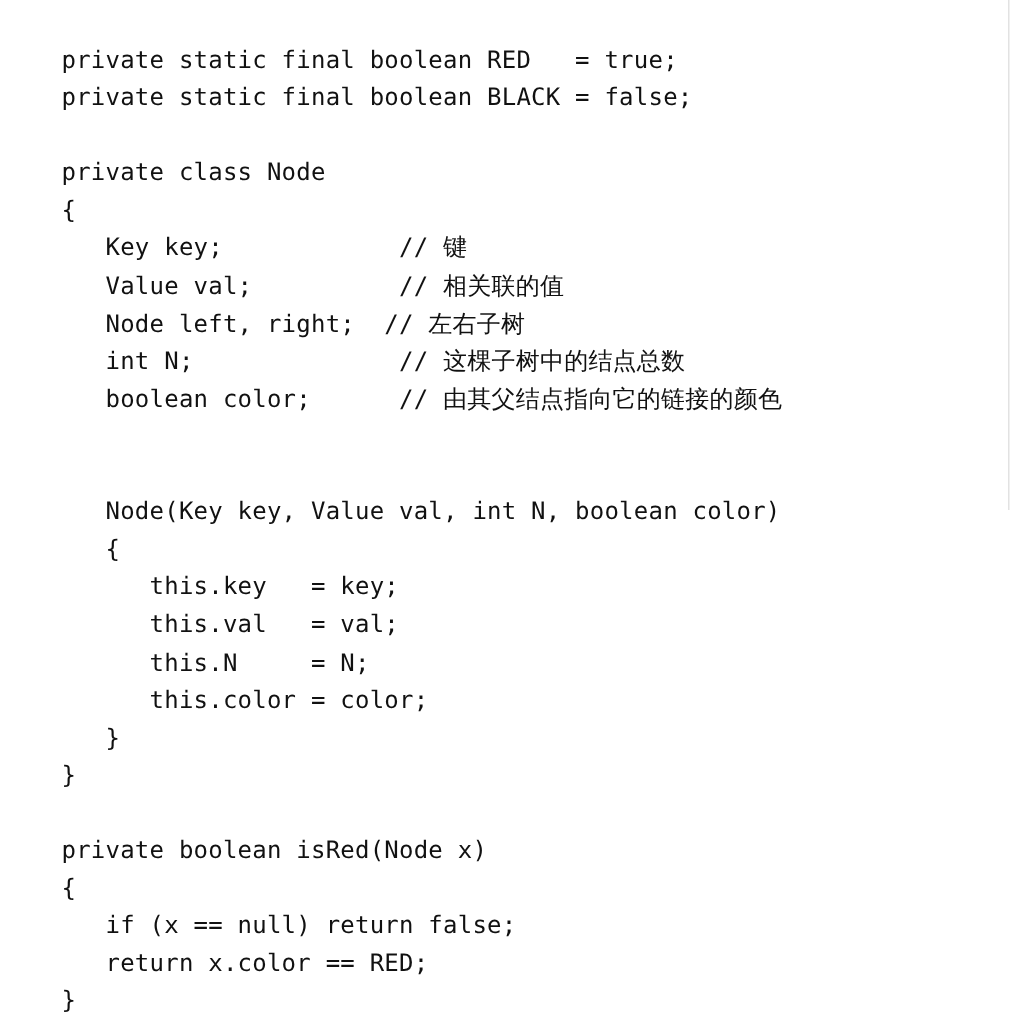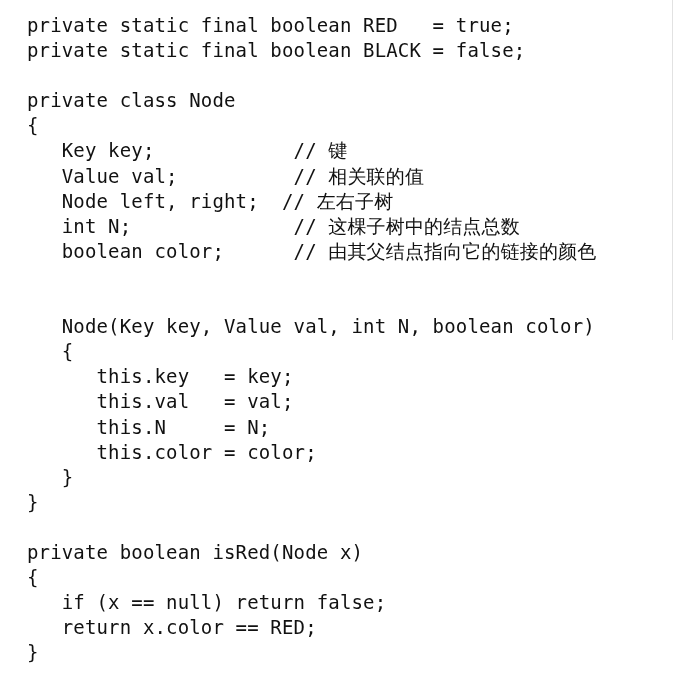--- a/index.html
+++ b/index.html
@@ -30,24 +30,24 @@
     right: 5px;
     width: 1px;
     height: 340px;
     background: #e2e2e2;
   }
 
   #code-block {
     position: absolute;
     left: 23px;
     top: 9px;
-    margin: 4px;
+    margin: 18px;
     padding: 0;
     font-family: "DejaVu Sans Mono", "Liberation Mono", monospace;
-    font-size: 19px;
+    font-size: 16px;
     line-height: 25.1px;
     color: #111111;
     white-space: pre;
     letter-spacing: 0.15px;
     -webkit-font-smoothing: none;
   }
 
   .code-line {
     display: block;
     height: 25.1px;

